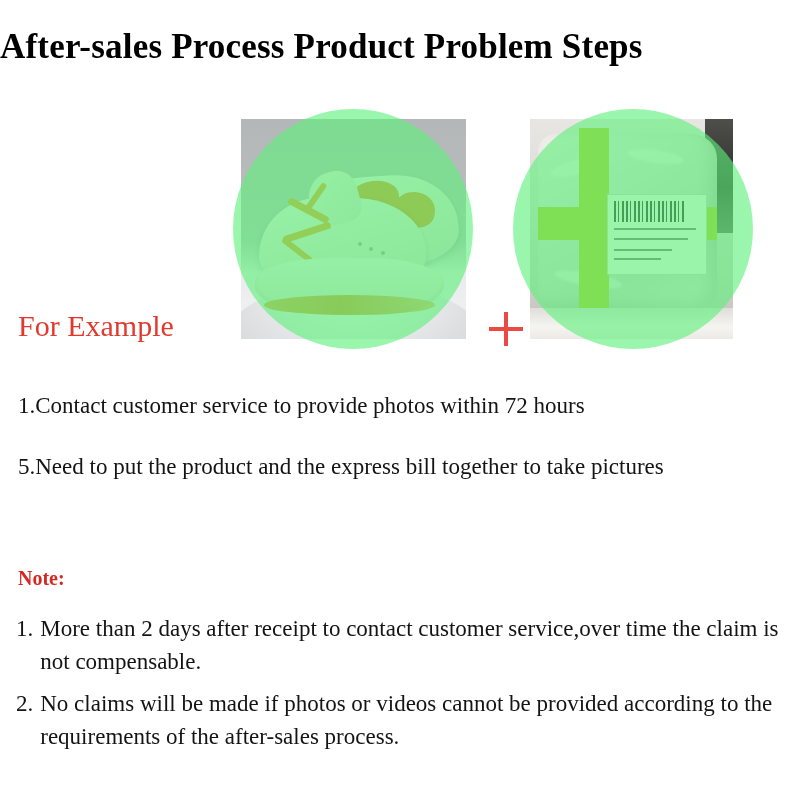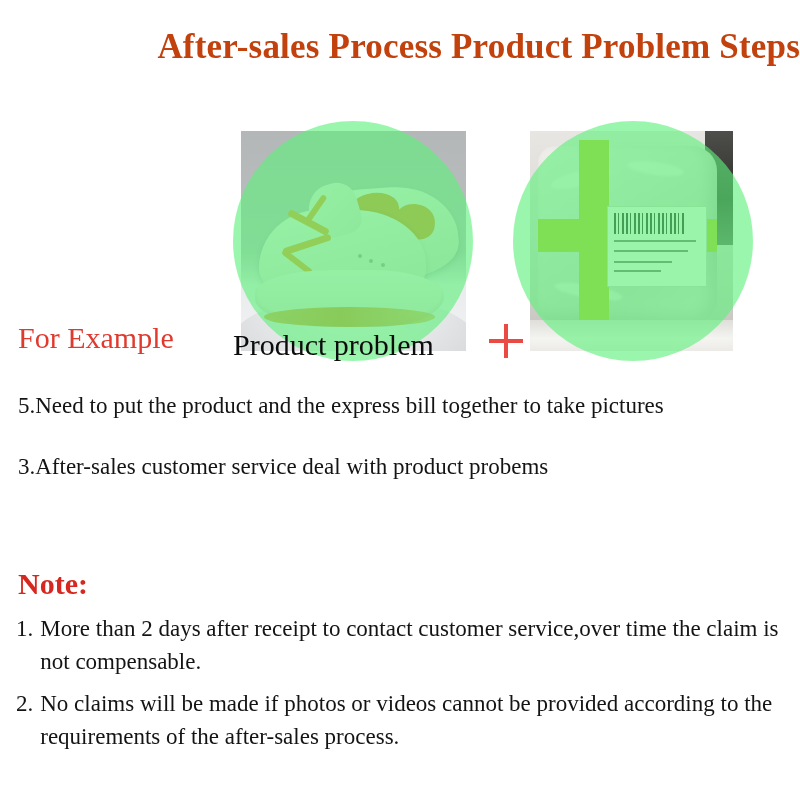--- a/index.html
+++ b/index.html
@@ -23,33 +23,33 @@
     height: 800px;
     background: #ffffff;
   }
 
   
   .title {
     position: absolute;
     top: 27px;
     left: 0;
     width: 800px;
-    text-align: right;
+    text-align: left;
     font-family: "Liberation Serif", "DejaVu Serif", serif;
     font-weight: bold;
     font-size: 35px;
     letter-spacing: 0.2px;
-    color: #c2410c;
+    color: #000000;
     white-space: nowrap;
   }
 
   
   .example-row {
     position: absolute;
-    top: 116px;
+    top: 104px;
     left: 0;
     width: 800px;
     height: 250px;
   }
 
   .for-example {
     position: absolute;
     left: 18px;
     top: 205px;
     font-size: 30px;
@@ -267,21 +267,21 @@
     color: #141414;
     margin-bottom: 33px;
     white-space: nowrap;
   }
 
   
   .note-heading {
     position: absolute;
     left: 18px;
     top: 567px;
-    font-size: 30px;
+    font-size: 20px;
     font-weight: bold;
     color: #d62821;
   }
   .notes {
     position: absolute;
     left: 16px;
     top: 612px;
     width: 775px;
   }
   .note-item {
@@ -324,21 +324,20 @@
         <div class="lace lace-c"></div>
         <div class="lace lace-d"></div>
         <div class="eyelet" style="left:52%;top:56%"></div>
         <div class="eyelet" style="left:57%;top:58%"></div>
         <div class="eyelet" style="left:62%;top:60%"></div>
         <div class="sole"></div>
         <div class="sole-shadow"></div>
       </div>
     </div>
     <div class="green-circle left"></div>
-    <div class="img-caption left">Product problem</div>
 
     <div class="plus-sign">
       <div class="bar-h"></div>
       <div class="bar-v"></div>
     </div>
 
     <div class="photo-wrap right">
       <div class="photo">
         <div class="parcel-bg"></div>
         <div class="parcel-dark"></div>
@@ -355,22 +354,22 @@
           <div class="label-line" style="top:68%;width:60%"></div>
           <div class="label-line" style="top:80%;width:48%"></div>
         </div>
         <div class="parcel-floor"></div>
       </div>
     </div>
     <div class="green-circle right"></div>
   </div>
 
   <div class="steps">
+    <div class="step">1.Contact customer service to provide photos within 72 hours</div>
     <div class="step">5.Need to put the product and the express bill together to take pictures</div>
-    <div class="step">3.After-sales customer service deal with product probems</div>
   </div>
 
   <div class="note-heading">Note:</div>
 
   <div class="notes">
     <div class="note-item">
       <span class="note-num">1.</span>
       <span class="note-text">More than 2 days after receipt to contact customer service,over time the claim is not compensable.</span>
     </div>
     <div class="note-item">

